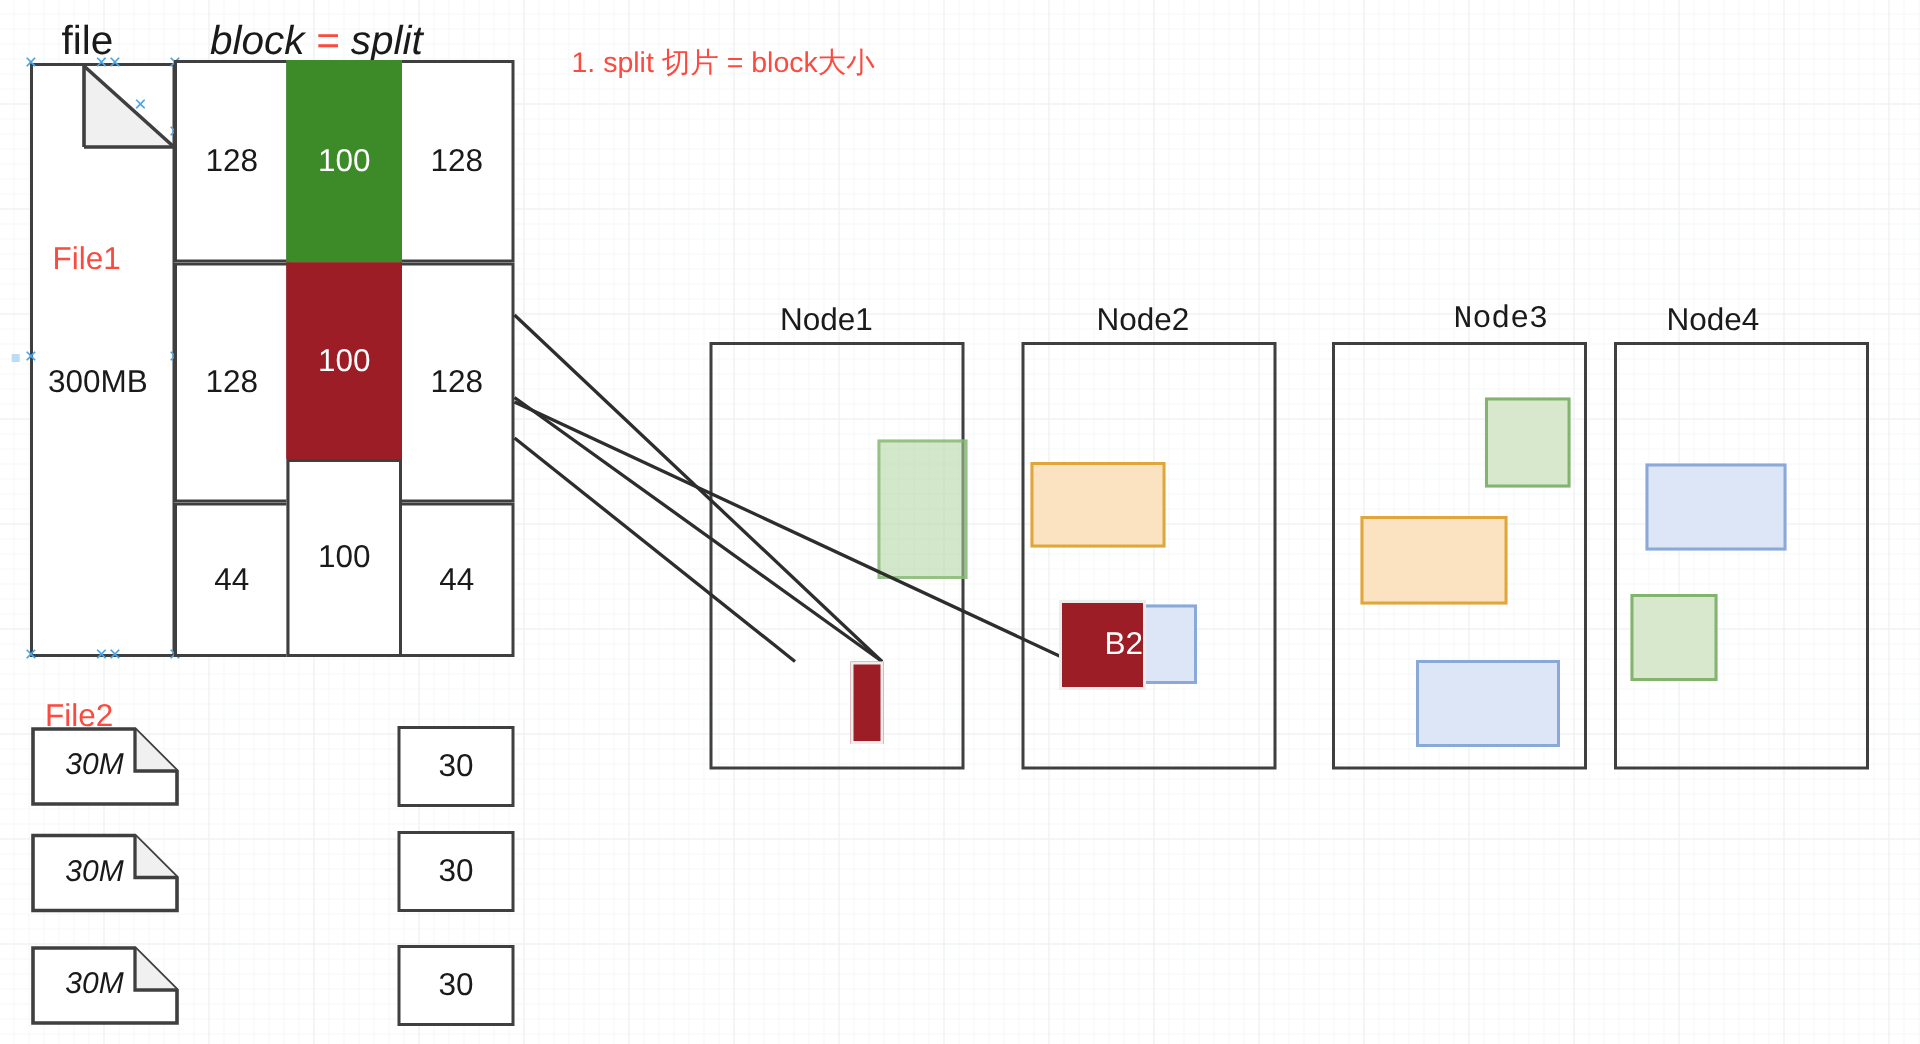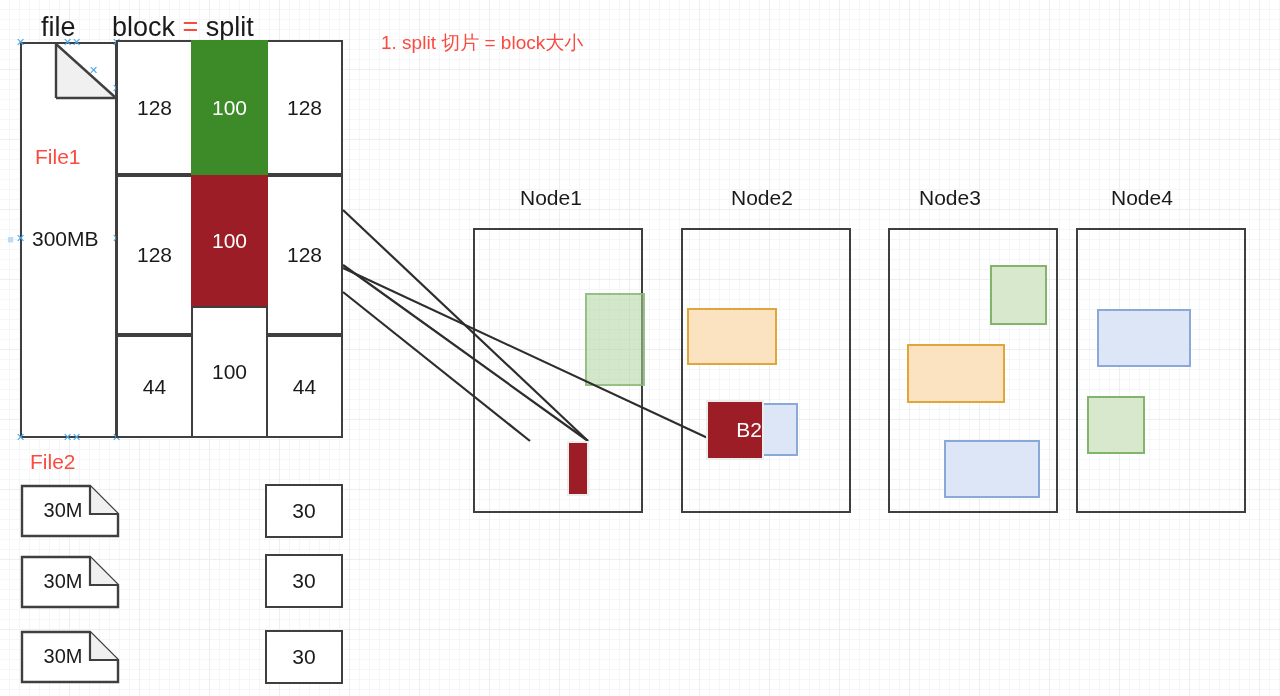--- a/index.html
+++ b/index.html
@@ -34,20 +34,21 @@
     align-items: center;
     justify-content: center;
     color: #1a1a1a;
     font-size: 21px;
   }
 
   .lbl {
     color: #1a1a1a;
     font-size: 21px;
     white-space: nowrap;
+    margin-top: 16px;
   }
   .lbl-red { color: #fb4a3f; }
   .lbl-hdr { font-size: 27px; color: #1a1a1a; white-space: nowrap; }
 
   
   #file1-shape { left: 20px; top: 42px; width: 97px; height: 396px; }
   #file1-shape .body {
     position: absolute; inset: 0;
     border: 2px solid #3f3f3f;
     background: #ffffff;
@@ -66,21 +67,21 @@
   }
   .green-cell { background: #3d8b28; color:#ffffff; border-color:#3d8b28; }
   .red-cell   { background: #9c1d26; color:#ffffff; border-color:#9c1d26; }
 
   
   .docshape { width: 98px; height: 52px; }
   .docshape svg { display: block; }
   .docshape .dlabel {
     position:absolute; left:0; top:0; width: 86px; height:52px;
     display:flex; align-items:center; justify-content:center;
-    font-size: 20px; color:#1a1a1a; pointer-events:none;
+    font-size: 20px; color:#1a1a1a; pointer-events:none;font-style:italic;
   }
 
   
   .node-box { border: 2px solid #3f3f3f; background: transparent; }
 
   
   .blk { border-width: 2px; border-style: solid; }
   .blk-green-pale { background: rgba(174, 213, 160, 0.55); border-color: rgba(130,180,110,0.75); }
   .blk-green      { background: #d7e8cd; border-color: #82b46e; }
   .blk-orange     { background: #fbe3c1; border-color: #e0a63a; }
@@ -110,21 +111,21 @@
 
   svg.connectors { position:absolute; left:0; top:0; width:1280px; height:696px; pointer-events:none; }
 </style>
 </head>
 <body>
 
 <div id="canvas">
 
   <div class="abs lbl-hdr" style="left:41px; top:12px;">file</div>
 
-  <div class="abs lbl-hdr" style="left:112px; top:12px;">
+  <div class="abs lbl-hdr" style="left:140px; top:12px;font-style:italic;">
     <span>block</span>
     <span style="color:#fb4a3f;">=</span>
     <span>split</span>
   </div>
 
   <div class="abs" id="file1-shape">
     <div class="body"></div>
   </div>
 
   <div class="abs" id="file1-fold">
@@ -216,21 +217,21 @@
   <div class="abs box" style="left:265px; top:630px; width:78px; height:54px;">
     <span>30</span>
   </div>
 
   <div class="abs" id="annotations">
     <div>1. split 切片 = block大小</div>
   </div>
 
   <div class="abs lbl" style="left:520px; top:186px;">Node1</div>
   <div class="abs lbl" style="left:731px; top:186px;text-align:right;">Node2</div>
-  <div class="abs lbl" style="left:919px; top:186px;">Node3</div>
+  <div class="abs lbl" style="left:969px; top:186px;font-family:Liberation Mono, monospace;">Node3</div>
   <div class="abs lbl" style="left:1111px; top:186px;">Node4</div>
 
   <div class="abs node-box" style="left:473px; top:228px; width:170px; height:285px;"></div>
   <div class="abs node-box" style="left:681px; top:228px; width:170px; height:285px;"></div>
   <div class="abs node-box" style="left:888px; top:228px; width:170px; height:285px;"></div>
   <div class="abs node-box" style="left:1076px; top:228px; width:170px; height:285px;"></div>
 
   <div class="abs blk blk-green-pale" style="left:585px; top:293px; width:60px; height:93px;"></div>
 
   <div class="abs blk blk-orange" style="left:687px; top:308px; width:90px; height:57px;"></div>

